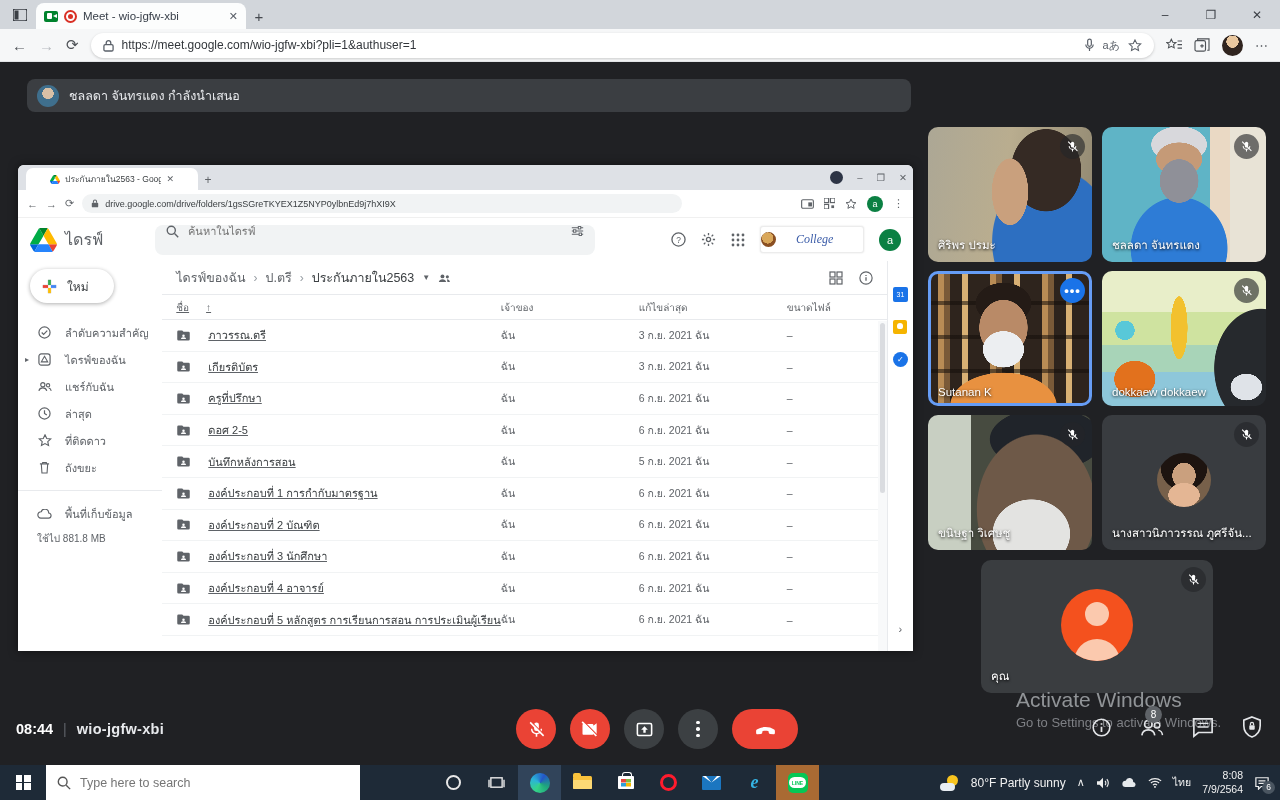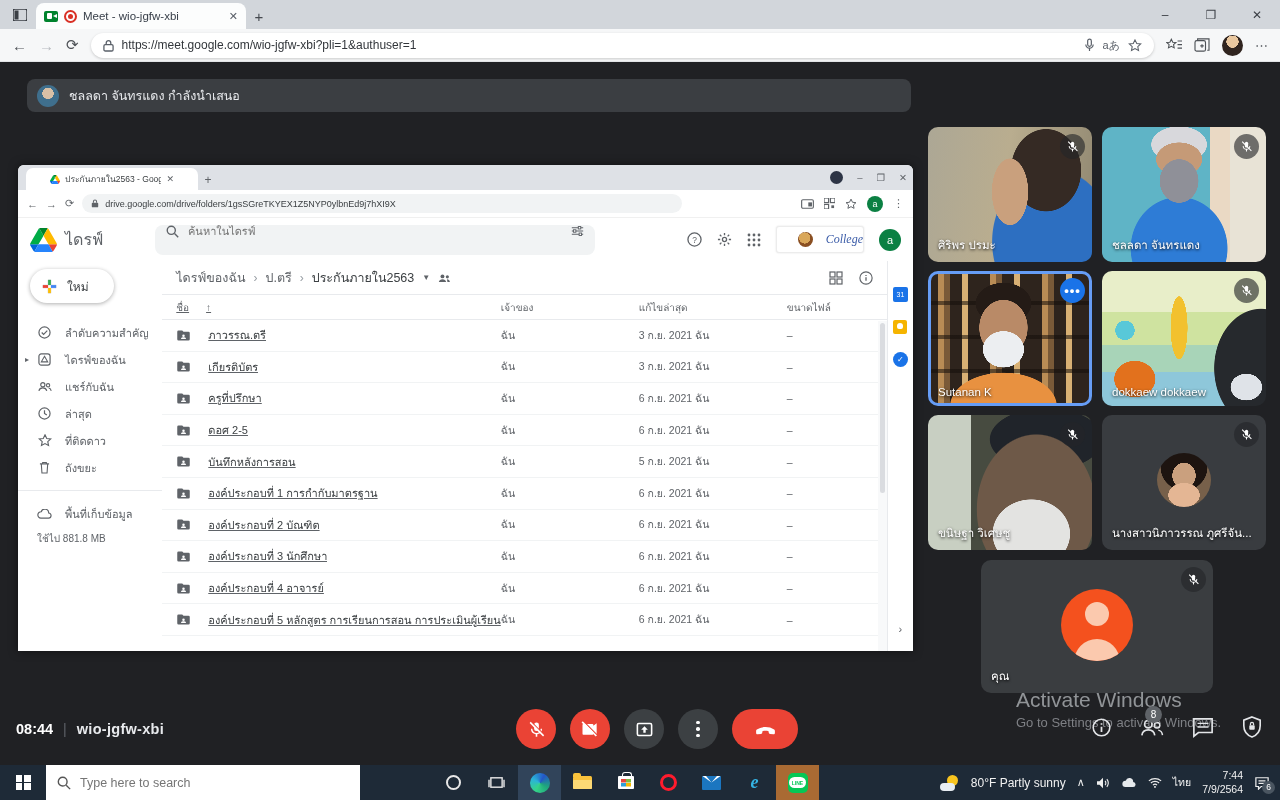--- a/index.html
+++ b/index.html
@@ -70,22 +70,22 @@
     font-size:9px; display:flex; align-items:center; justify-content:center; }
 
   
   .d-head { height:43px; display:flex; align-items:center; padding:0 12px; gap:8px; background:#fff; }
   .d-brand { font-size:16px; color:#5f6368; width:82px; }
   .d-search { width:440px; height:30px; background:#f1f3f4; border-radius:8px; display:flex;
     align-items:flex-start; gap:9px; padding:0 11px; }
   .d-search input { border:0; outline:0; background:transparent; flex:1; font-size:11px; color:#5f6368;
     font-family:"Liberation Sans",sans-serif; }
   .d-hicons { margin-left:auto; display:flex; align-items:center; gap:15px; }
-  .college { width:88px; height:27px; background:#fff; border:1px solid #ececec; border-radius:3px;
-    display:flex; align-items:center; justify-content:flex-end; gap:13px; box-shadow:0 0 2px rgba(0,0,0,.12); }
+  .college { width:104px; height:27px; background:#fff; border:1px solid #ececec; border-radius:3px;
+    display:flex; align-items:center; justify-content:flex-start; gap:20px; box-shadow:0 0 2px rgba(0,0,0,.12); }
   .college-seal { width:15px; height:15px; border-radius:50%;
     background:radial-gradient(circle at 45% 40%, #d9a75a 0 45%, #8a4f22 46% 100%); }
   .college-word { font-family:"Liberation Serif",serif; font-style:italic; font-size:12px; color:#3b5ca8; }
   .g-avatar { width:22px; height:22px; border-radius:50%; background:#0b8043; color:#fff; font-size:11px;
     display:flex; align-items:center; justify-content:center; }
 
   .d-body { position:absolute; top:96px; bottom:0; left:0; right:0; display:flex; background:#fff; }
   .d-side { width:166px; padding-top:6px; }
   .newbtn { margin:2px 0 16px 12px; width:84px; height:34px; border-radius:18px; background:#fff;
     box-shadow:0 1px 4px rgba(0,0,0,.32); display:flex; align-items:center; gap:9px; padding:0 11px; }
@@ -917,21 +917,21 @@
         </svg>
       <svg width="16" height="10" viewBox="0 0 16 11">
           <path d="M4 10h8.2a2.8 2.8 0 0 0 .4-5.6A4.2 4.2 0 0 0 4.4 3 3.4 3.4 0 0 0 4 10z" fill="#e6e9ec"></path>
         </svg>
       <svg width="14" height="11" viewBox="0 0 16 12">
           <path d="M1 4.2a10.5 10.5 0 0 1 14 0M3.3 6.6a7 7 0 0 1 9.4 0M5.6 9a3.6 3.6 0 0 1 4.8 0" fill="none" stroke="#eee" stroke-width="1.3"></path>
           <circle cx="8" cy="11" r="1.1" fill="#eee"></circle>
         </svg>
       <span class="lang">ไทย</span>
       <span class="clockblock">
-        <div>7:44</div>
+        <div>8:08</div>
         <div>7/9/2564</div>
       </span>
       <span class="notif">
         <svg width="16" height="14" viewBox="0 0 18 16">
             <path d="M2 2h14v10H8l-3 3v-3H2z" fill="none" stroke="#eee" stroke-width="1.4"></path>
             <path d="M5 5.5h8M5 8.5h8" stroke="#eee" stroke-width="1.3"></path>
           </svg>
         <span class="nbadge">6</span>
       </span>
     </div>

